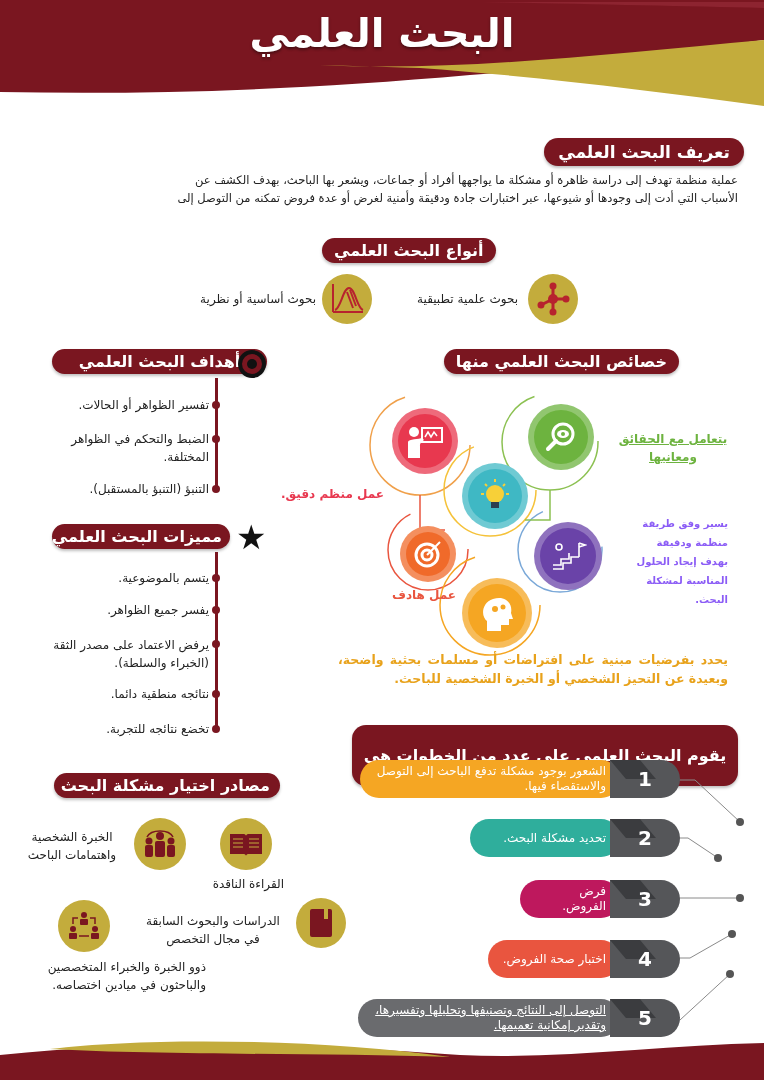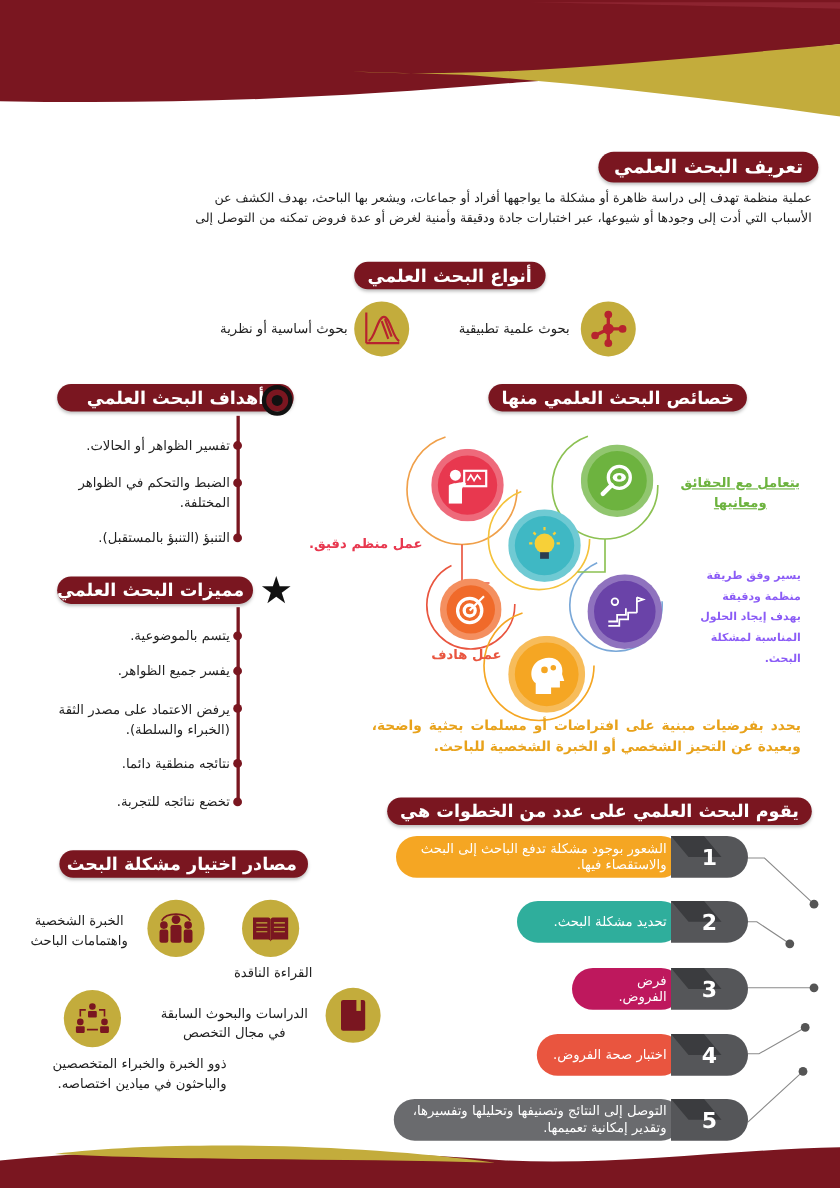--- a/index.html
+++ b/index.html
@@ -22,20 +22,21 @@
 </style>
 </head>
 <body>
 
 <div class="abs" style="left:0;top:0;width:764px;height:110px;">
   <svg width="764" height="110" viewBox="0 0 764 110">
     <path d="M0 0 H764 V40 C640 55 560 70 470 75 C300 90 150 95 0 92 Z" fill="#7a1620"></path>
     <path d="M320 65 C450 72 600 55 764 40 V106 C650 90 520 75 420 68 Z" fill="#c3ac3c"></path>
     <path d="M480 2 H764 V8 C680 6 580 4 480 2 Z" fill="#8d2430"></path>
   </svg>
+  <div style="position:absolute;left:0;right:0;top:10px;text-align:center;color:#fff;font-size:40px;font-weight:bold;text-shadow:0 2px 3px rgba(0,0,0,0.4);">البحث العلمي</div>
 </div>
 
 <div class="pill" style="right:20px;top:138px;padding:4px 14px;font-size:17px;">تعريف البحث العلمي</div>
 <div class="txt" style="right:26px;top:171px;font-size:11.5px;">عملية منظمة تهدف إلى دراسة ظاهرة أو مشكلة ما يواجهها أفراد أو جماعات، ويشعر بها الباحث، بهدف الكشف عن</div>
 <div class="txt" style="right:26px;top:189px;font-size:11.5px;">الأسباب التي أدت إلى وجودها أو شيوعها، عبر اختبارات جادة ودقيقة وأمنية لغرض أو عدة فروض تمكنه من التوصل إلى</div>
 
 <div class="pill" style="left:322px;top:238px;padding:3px 12px;font-size:16px;">أنواع البحث العلمي</div>
 <div class="gold-circle" style="left:528px;top:274px;width:50px;height:50px;">
   <svg width="36" height="36" viewBox="0 0 36 36">
     <g stroke="#b7232e" stroke-width="3" fill="none">
@@ -164,41 +165,41 @@
 
 <div class="char-circle" style="left:462px;top:578px;width:70px;height:70px;background:#f5a623;">
   <svg width="40" height="40" viewBox="0 0 40 40">
     <path d="M10 38 V28 C4 24 4 10 16 6 C28 2 36 10 34 20 L36 26 H32 V32 H24 V38 Z" fill="#fff"></path>
     <circle cx="18" cy="16" r="3" fill="#f5a623"></circle>
       <circle cx="26" cy="14" r="2.5" fill="#f5a623"></circle>
   </svg>
 </div>
 <div class="txt" style="right:36px;top:650px;width:390px;white-space:normal;text-align:justify;text-align-last:right;color:#e8a21b;font-weight:bold;font-size:12.5px;line-height:19px;">يحدد بفرضيات مبنية على افتراضات أو مسلمات بحثية واضحة، وبعيدة عن التحيز الشخصي أو الخبرة الشخصية للباحث.</div>
 
-<div class="pill" style="left:352px;top:725px;width:386px;padding:3px 10px;font-size:16px;">يقوم البحث العلمي على عدد من الخطوات هي</div>
+<div class="pill" style="left:352px;top:725px;width:386px;padding:21px 10px;font-size:16px;">يقوم البحث العلمي على عدد من الخطوات هي</div>
 
 <svg class="abs" style="left:660px;top:760px;" width="104" height="280" viewBox="0 0 104 280">
   <g fill="none" stroke="#8a8a8a" stroke-width="1">
     <path d="M0 20 H35 L80 62"></path>
       <path d="M0 78 H28 L58 98"></path>
     <path d="M0 138 H80"></path>
       <path d="M0 198 H30 L72 174"></path>
       <path d="M0 260 H20 L70 214"></path>
   </g>
   <g fill="#555">
     <circle cx="80" cy="62" r="4"></circle>
       <circle cx="58" cy="98" r="4"></circle>
       <circle cx="80" cy="138" r="4"></circle>
     <circle cx="72" cy="174" r="4"></circle>
       <circle cx="70" cy="214" r="4"></circle>
   </g>
 </svg>
 
 <div class="step-pill" style="left:360px;top:760px;width:260px;background:#f5a623;">
-  <span style="white-space:normal;">الشعور بوجود مشكلة تدفع الباحث إلى البحث والاستقصاء فيها.</span>
+  <span style="white-space:normal;">الشعور بوجود مشكلة تدفع الباحث إلى التوصل والاستقصاء فيها.</span>
 </div>
 <div class="step-num" style="left:610px;top:760px;">
     <span>1</span>
   </div>
 
 <div class="step-pill" style="left:470px;top:819px;width:150px;background:#2fae9c;">
   <span>تحديد مشكلة البحث.</span>
 </div>
 <div class="step-num" style="left:610px;top:819px;">
     <span>2</span>
@@ -212,21 +213,21 @@
   </div>
 
 <div class="step-pill" style="left:488px;top:940px;width:132px;background:#e9553f;">
   <span>اختبار صحة الفروض.</span>
 </div>
 <div class="step-num" style="left:610px;top:940px;">
     <span>4</span>
   </div>
 
 <div class="step-pill" style="left:358px;top:999px;width:262px;background:#6a6b6e;">
-  <span style="white-space:normal;">التوصل إلى النتائج وتصنيفها وتحليلها وتفسيرها، وتقدير إمكانية تعميمها.</span>
+  <span style="white-space:normal;text-decoration:underline;">التوصل إلى النتائج وتصنيفها وتحليلها وتفسيرها، وتقدير إمكانية تعميمها.</span>
 </div>
 <div class="step-num" style="left:610px;top:999px;">
     <span>5</span>
   </div>
 
 <div class="pill" style="left:54px;top:773px;width:226px;padding:3px 10px;font-size:16px;">مصادر اختيار مشكلة البحث</div>
 
 <div class="gold-circle" style="left:220px;top:818px;width:52px;height:52px;">
   <svg width="36" height="28" viewBox="0 0 36 28">
     <path d="M2 4 H16 C17 4 18 5 18 6 V26 C18 25 17 24 16 24 H2 Z" fill="#7a1620"></path>

